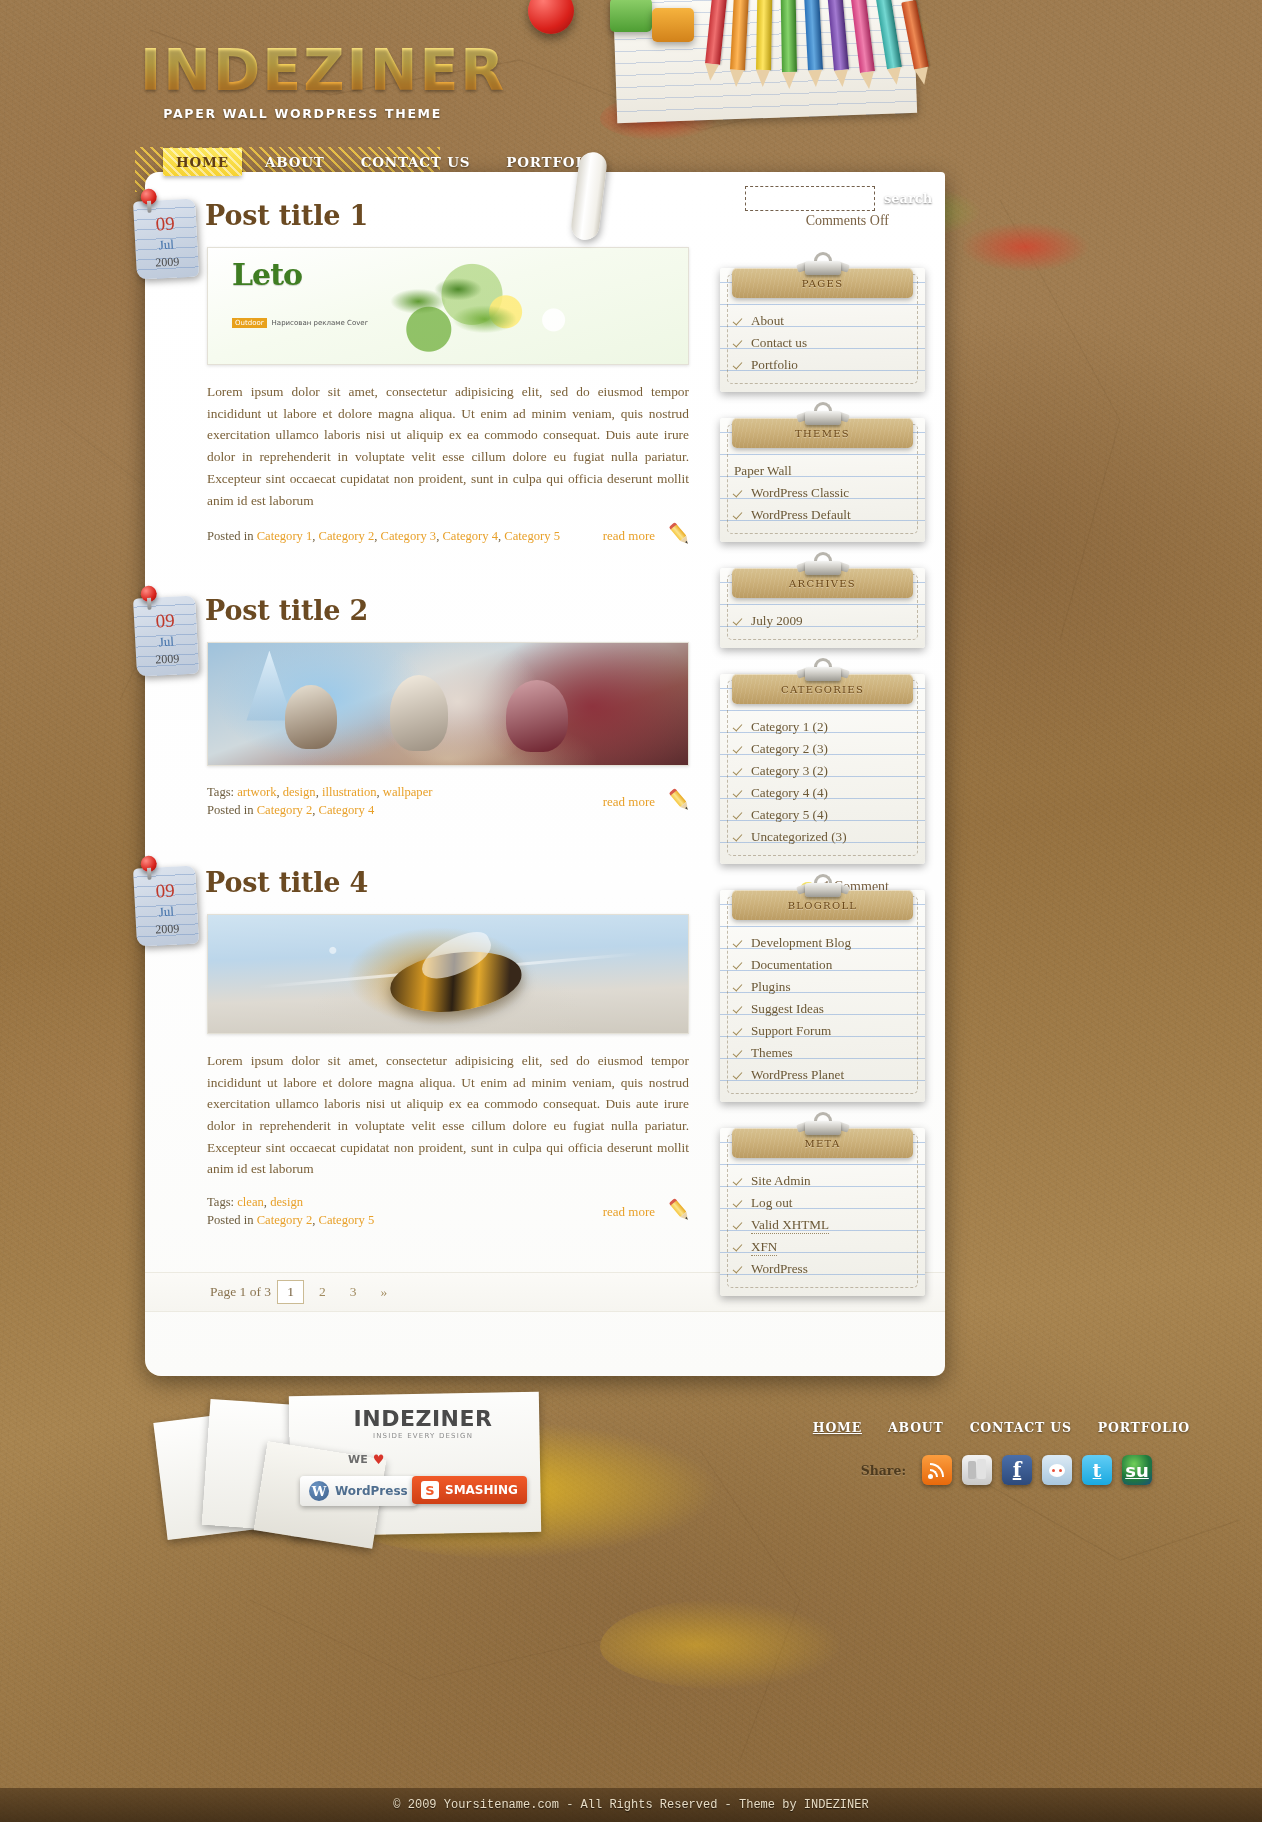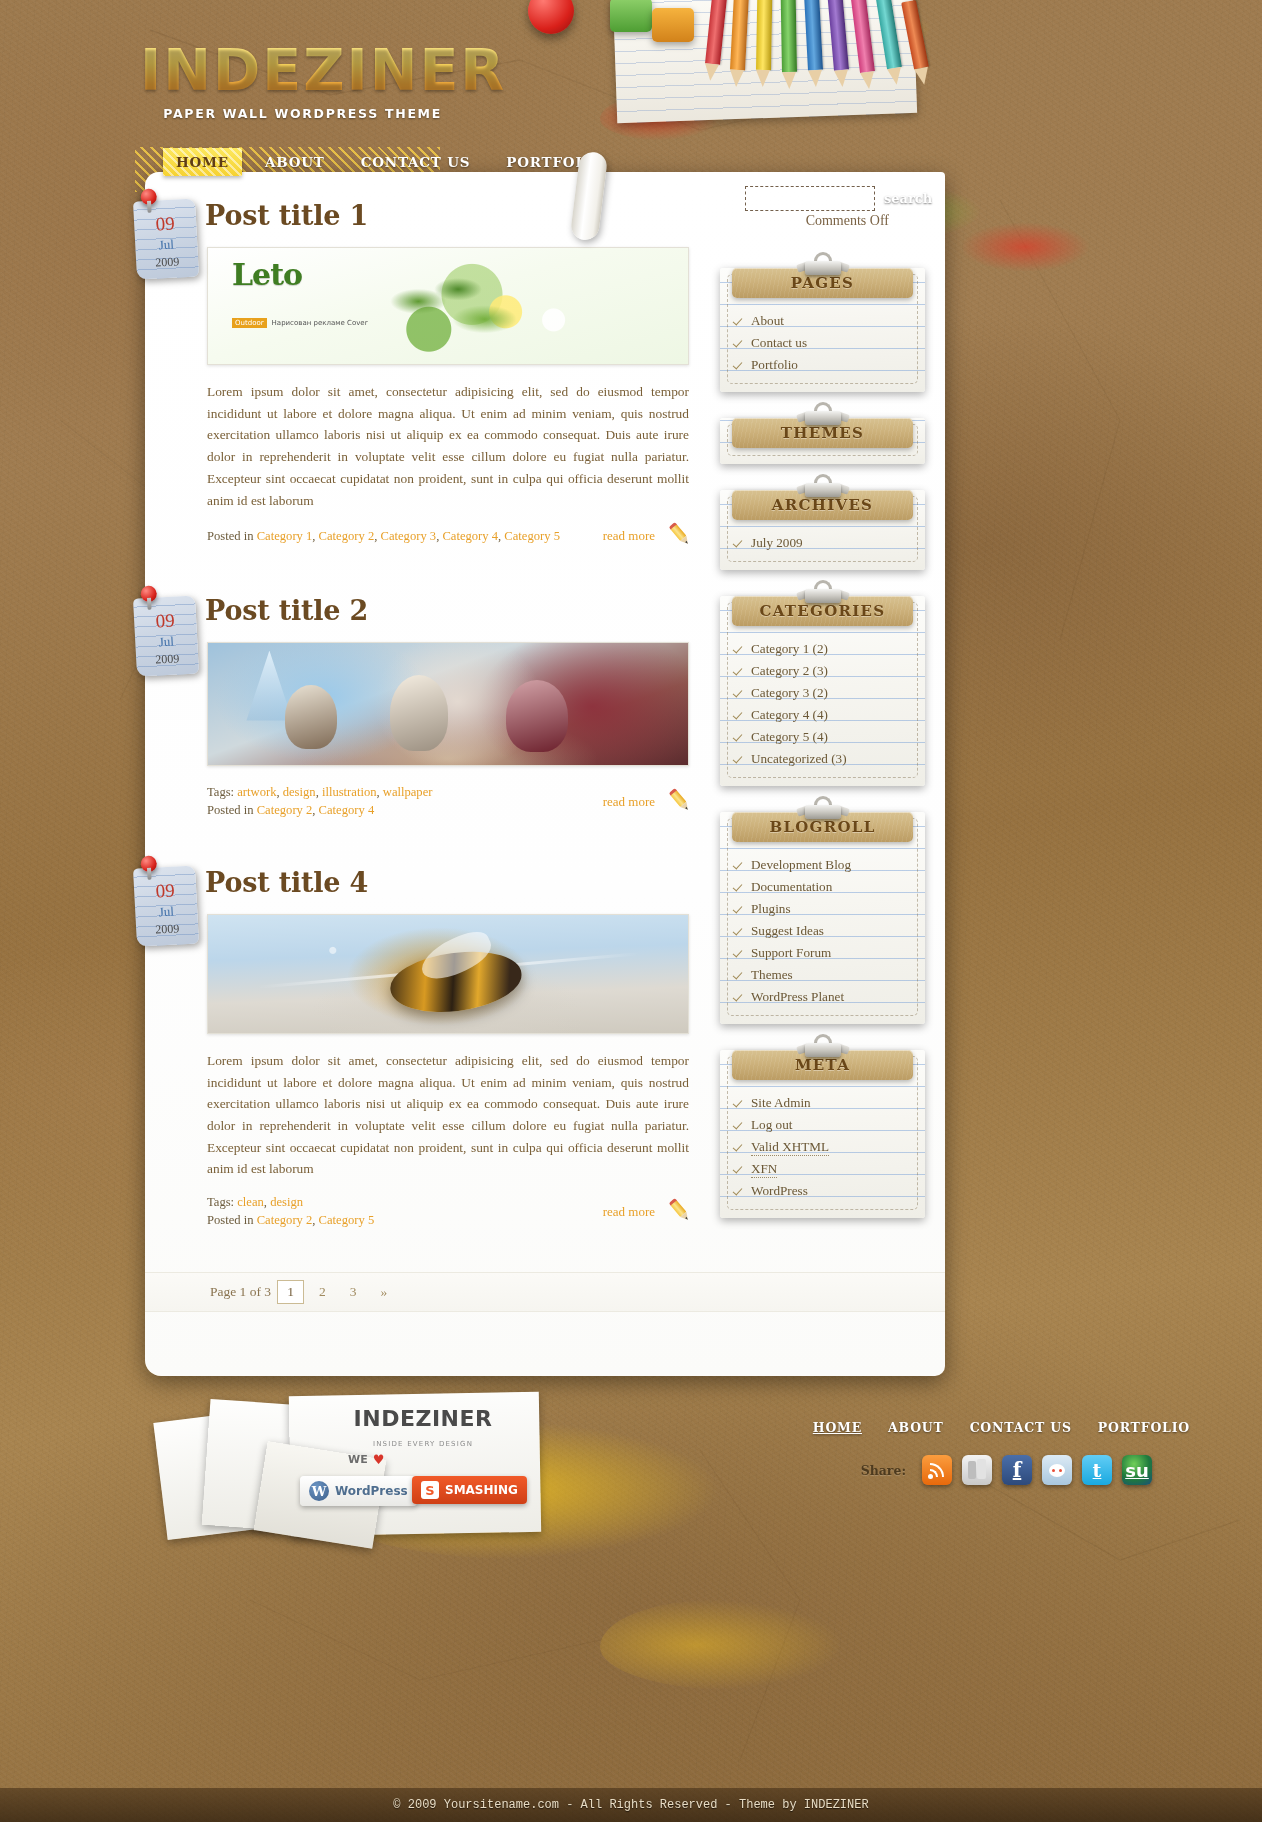--- a/index.html
+++ b/index.html
@@ -287,21 +287,21 @@
   .wtitle {
     position: relative; margin: 6px 12px 0 12px; height: 30px; z-index: 3;
     border-radius: 5px;
     background:
       repeating-linear-gradient(101deg, rgba(255,255,255,.07) 0 1px, transparent 1px 4px),
       linear-gradient(180deg, #d8c291 0%, #cdb27c 45%, #bb9c63 100%);
     box-shadow: 0 2px 5px rgba(0,0,0,.28), inset 0 1px 0 rgba(255,255,255,.45);
     display: flex; align-items: center; justify-content: center;
   }
   .wtitle span {
-    font-family: "DejaVu Serif", serif; font-weight: bold; font-size: 15px;
+    font-family: "DejaVu Serif", serif; font-weight: normal; font-size: 10px;
     letter-spacing: 1.3px; color: #6a4718;
     text-shadow: 0 1px 0 rgba(255,255,255,.35);
   }
   .wlist { position: relative; z-index: 3; list-style: none; margin: 12px 0 0 0; padding: 0 14px; }
   .wlist li { height: 22px; display: flex; align-items: center; gap: 7px; }
   .wlist a, .wlist .plain {
     font-family: "Liberation Serif", serif; font-size: 13.2px; color: #6b5836;
     text-decoration: none;
   }
   .wlist .dotted { border-bottom: 1px dotted #9b8a68; }
@@ -322,21 +322,21 @@
   }
   .f-logo {
     position: absolute; left: 183px; top: 16px; width: 180px; text-align: center; z-index: 7;
   }
   .f-logo .nm {
     font-family: "DejaVu Sans", sans-serif; font-weight: bold; font-size: 22px;
     color: #4a4a4a; letter-spacing: .5px;
   }
   .f-logo .tg {
     font-family: "DejaVu Sans", sans-serif; font-size: 7px; letter-spacing: 1.2px;
-    color: #8d8d8d; margin-top: 9px;
+    color: #8d8d8d; margin-top: 1px;
   }
   .f-we {
     position: absolute; left: 198px; top: 62px; z-index: 7;
     font-family: "DejaVu Sans", sans-serif; font-weight: bold; font-size: 11px; color: #6d6d6d;
     display: flex; align-items: center; gap: 5px;
   }
   .heart { color: #d8352a; font-size: 13px; }
   .badge {
     position: absolute; z-index: 7; border-radius: 4px;
     display: flex; align-items: center; gap: 6px; padding: 5px 9px;
@@ -698,20 +698,33 @@
     <div class="clip">
         <div class="arc"></div>
         <div class="wing-l"></div>
         <div class="wing-r"></div>
         <div class="body"></div>
       </div>
     <div class="note">
       <div class="wtitle">
           <span>THEMES</span>
         </div>
+      <ul class="wlist">
+        <li>
+            <span class="plain">Paper Wall</span>
+          </li>
+        <li>
+            <span class="check"></span>
+            <a href="#">WordPress Classic</a>
+          </li>
+        <li>
+            <span class="check"></span>
+            <a href="#">WordPress Default</a>
+          </li>
+      </ul>
     </div>
   </section>
 
   <section class="widget">
     <div class="clip">
         <div class="arc"></div>
         <div class="wing-l"></div>
         <div class="wing-r"></div>
         <div class="body"></div>
       </div>

